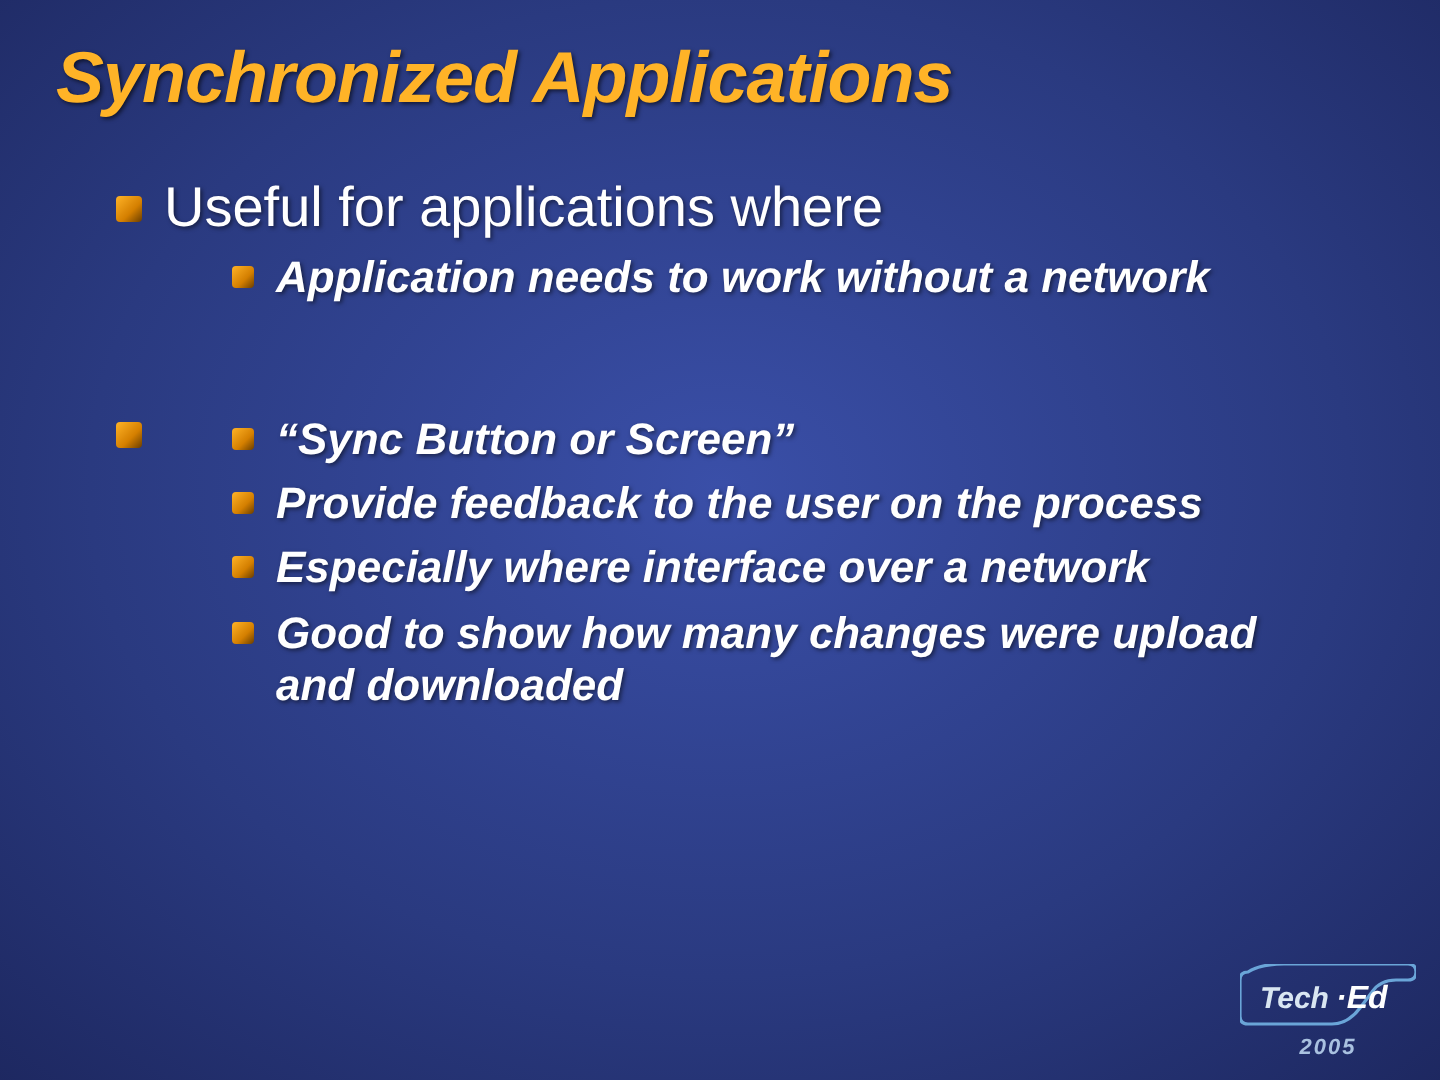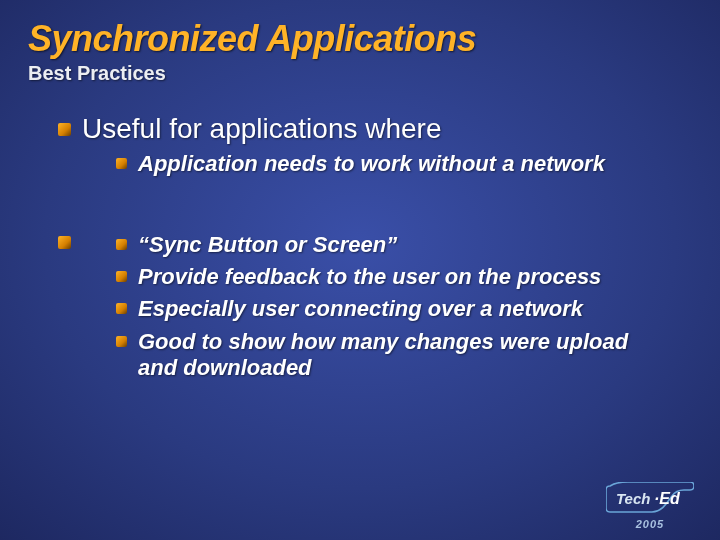--- a/index.html
+++ b/index.html
@@ -79,62 +79,61 @@
     position: absolute;
     left: 0;
     top: 7px;
     width: 11px;
     height: 11px;
     background: linear-gradient(135deg, #ffb327 0%, #d47f00 60%, #6a3e00 100%);
     border-radius: 2px;
   }
   .logo {
     position: absolute;
-    right: 26px;
+    right: 12px;
     bottom: 10px;
     text-align: right;
   }
   .logo svg { display: block; }
   .year {
     color: #a9c1e0;
     font-size: 11px;
     font-weight: bold;
     font-style: italic;
     letter-spacing: 1px;
     text-align: center;
     margin-top: 2px;
   }
 </style>
 </head>
 <body>
 
 <div class="slide">
 
   <h1 class="title">Synchronized Applications</h1>
-  <div class="subtitle">Best Practices</div>
 
   <ul class="l1">
     <li>
       <span>Useful for applications where</span>
       <ul class="l2">
         <li>
           <span>Application needs to work without a network</span>
         </li>
       </ul>
     </li>
     <li>
       <ul class="l2">
         <li>
           <span>“Sync Button or Screen”</span>
         </li>
         <li>
           <span>Provide feedback to the user on the process</span>
         </li>
         <li>
-          <span>Especially user connecting over a network</span>
+          <span>Especially where interface over a network</span>
         </li>
         <li>
           <span>Good to show how many changes were upload and downloaded</span>
         </li>
       </ul>
     </li>
   </ul>
 
   <div class="logo">
     <svg width="88" height="34" viewBox="0 0 88 34">

